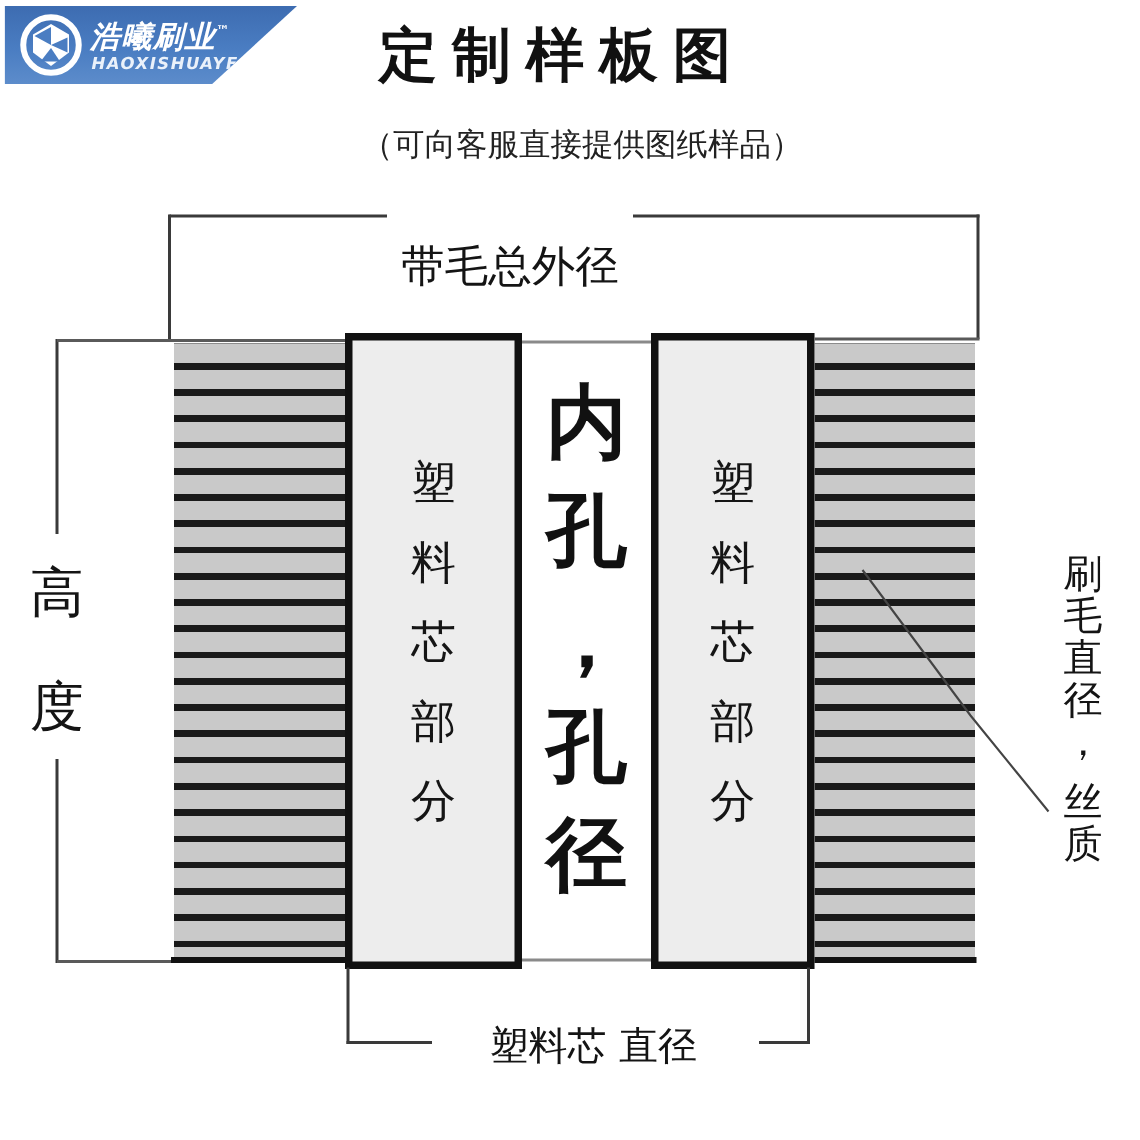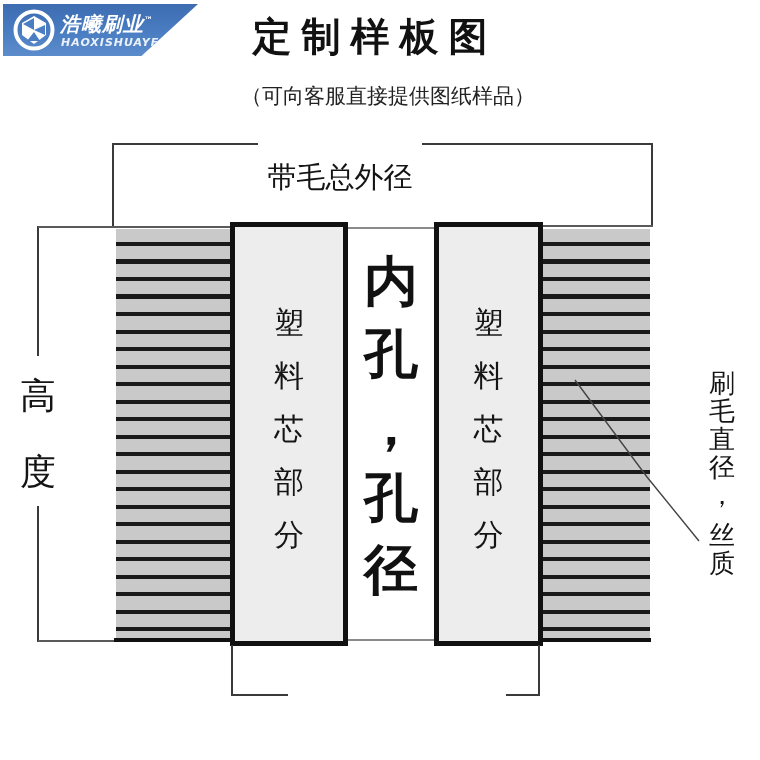--- a/index.html
+++ b/index.html
@@ -127,20 +127,21 @@
       <span class="vchar">孔</span>
       <span class="vchar">，</span>
       <span class="vchar">孔</span>
       <span class="vchar">径</span>
     </div>
 
   <div class="vline" style="left:231px;top:645px;width:1.5px;height:51px;"></div>
   <div class="vline" style="left:538px;top:645px;width:1.5px;height:51px;"></div>
   <div class="hline" style="left:231px;top:694px;width:57px;height:1.5px;"></div>
   <div class="hline" style="left:506px;top:694px;width:34px;height:1.5px;"></div>
+  <div class="bottom-dim-label">塑料芯 直径</div>
 
   <svg class="leader-svg">
     <polyline points="575,380 647,477 699,541" fill="none" stroke="#444" stroke-width="1.4"></polyline>
   </svg>
 
   <div class="bristle-side-label">
     <span class="bsl part1"><span class="vchar">刷</span><span class="vchar">毛</span><span class="vchar">直</span><span class="vchar">径</span><span class="vchar">，</span></span>
     <span class="bsl part2">
         <span class="vchar">丝</span>
         <span class="vchar">质</span>

